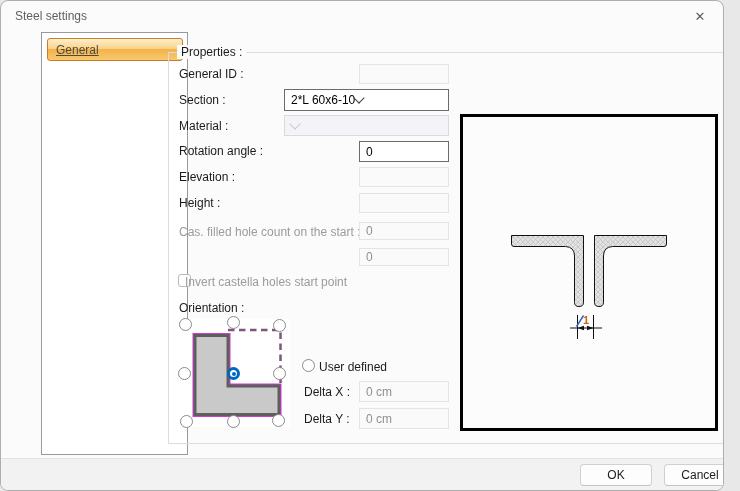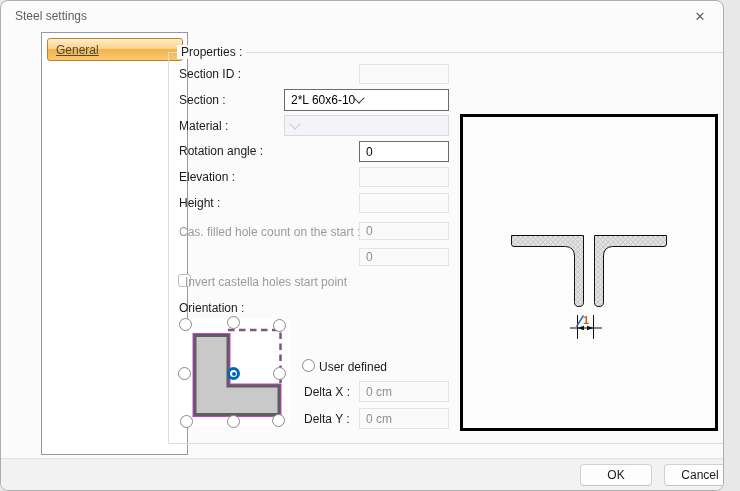--- a/index.html
+++ b/index.html
@@ -63,21 +63,21 @@
 
   <div class="listbox">
     <div class="navitem">
       <span>General</span>
     </div>
   </div>
 
   <div class="groupbox"></div>
   <div class="grouplabel">Properties :</div>
 
-  <div class="lbl" style="top:66px">Section ID :</div>
+  <div class="lbl" style="top:66px">General ID :</div>
   <input class="fld dis" style="left: 358px; top: 63px; width: 90px; height: 20px;" readonly="" value="">
 
   <div class="lbl" style="top:92px">Section :</div>
   <div class="combo en" style="left:283px;top:88px;width:165px;height:22px">
     <span>2*L 60x6-10</span>
     <span class="chev"></span>
   </div>
 
   <div class="lbl" style="top:118px">Material :</div>
   <div class="combo dis" style="left:283px;top:114px;width:165px;height:21px">

